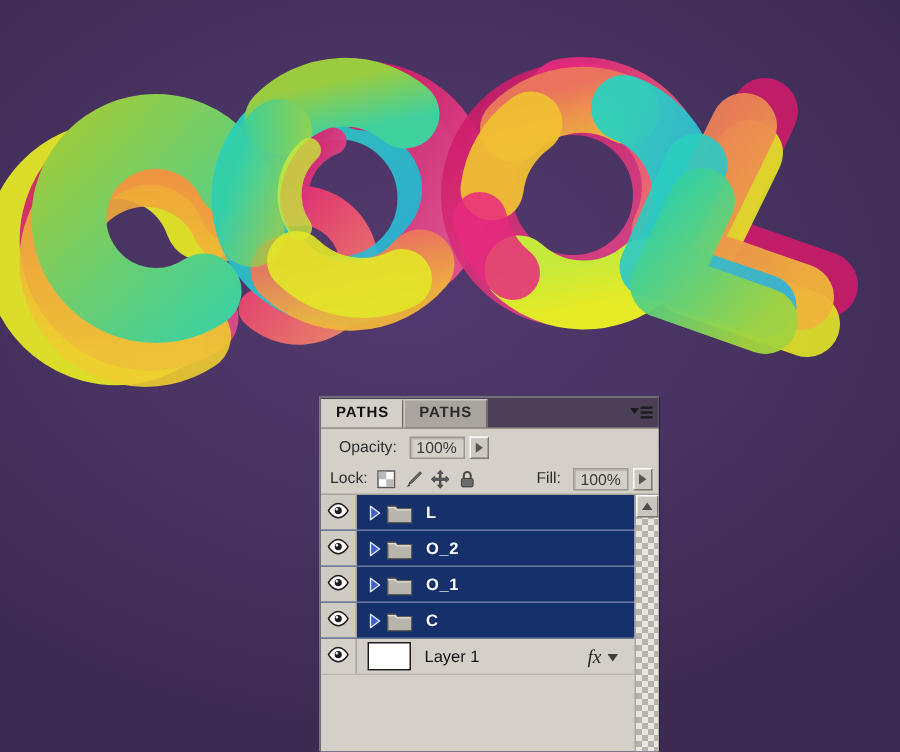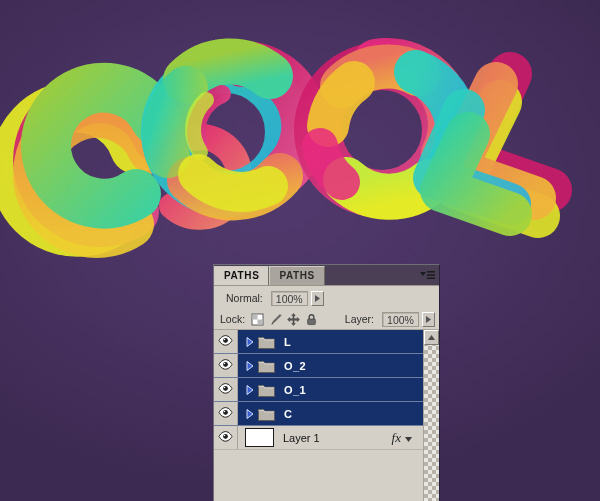--- a/index.html
+++ b/index.html
@@ -227,21 +227,21 @@
         <svg width="17" height="11" viewBox="0 0 17 11">
           <path d="M1 2 L7 2 L4 6 Z" fill="#1d1d1d"></path>
           <rect x="8" y="1" width="8" height="1.6" fill="#1d1d1d"></rect>
           <rect x="8" y="4.2" width="8" height="1.6" fill="#1d1d1d"></rect>
           <rect x="8" y="7.4" width="8" height="1.6" fill="#1d1d1d"></rect>
         </svg>
       </div>
     </div>
 
     <div class="row blend-row">
-      <span class="lbl">Normal:</span>
+      <span class="lbl">Opacity:</span>
       <span class="numbox">100%</span>
       <span class="spin">
         <svg width="5" height="7" viewBox="0 0 5 7">
             <path d="M0 0 L5 3.5 L0 7 Z" fill="#555"></path>
           </svg>
       </span>
     </div>
 
     <div class="row lock-row">
       <span class="lbl" style="margin-left:2px">Lock:</span>
@@ -264,21 +264,21 @@
             <path d="M6.5 0.5 L8.3 2.6 L7 2.6 L7 5.8 L10.3 5.8 L10.3 4.5 L12.4 6.5 L10.3 8.5 L10.3 7.2 L7 7.2 L7 10.4 L8.3 10.4 L6.5 12.5 L4.7 10.4 L6 10.4 L6 7.2 L2.7 7.2 L2.7 8.5 L0.6 6.5 L2.7 4.5 L2.7 5.8 L6 5.8 L6 2.6 L4.7 2.6 Z" fill="#5d5d5d" stroke="#333" stroke-width=".5"></path>
           </svg>
         </span>
         <span class="ic">
           <svg width="13" height="13" viewBox="0 0 13 13">
             <path d="M4.2 6 V4 a2.3 2.3 0 0 1 4.6 0 V6" fill="none" stroke="#4a4a4a" stroke-width="1.4"></path>
             <rect x="2.6" y="6" width="7.8" height="5.6" rx="1" fill="#6b6b6b" stroke="#333" stroke-width=".6"></rect>
           </svg>
         </span>
       </span>
-      <span class="lbl" style="margin-left:auto">Layer:</span>
+      <span class="lbl" style="margin-left:auto">Fill:</span>
       <span class="numbox">100%</span>
       <span class="spin">
         <svg width="5" height="7" viewBox="0 0 5 7">
             <path d="M0 0 L5 3.5 L0 7 Z" fill="#555"></path>
           </svg>
       </span>
     </div>
 
     <div class="list-wrap">
       <div class="list" id="layer-list">

